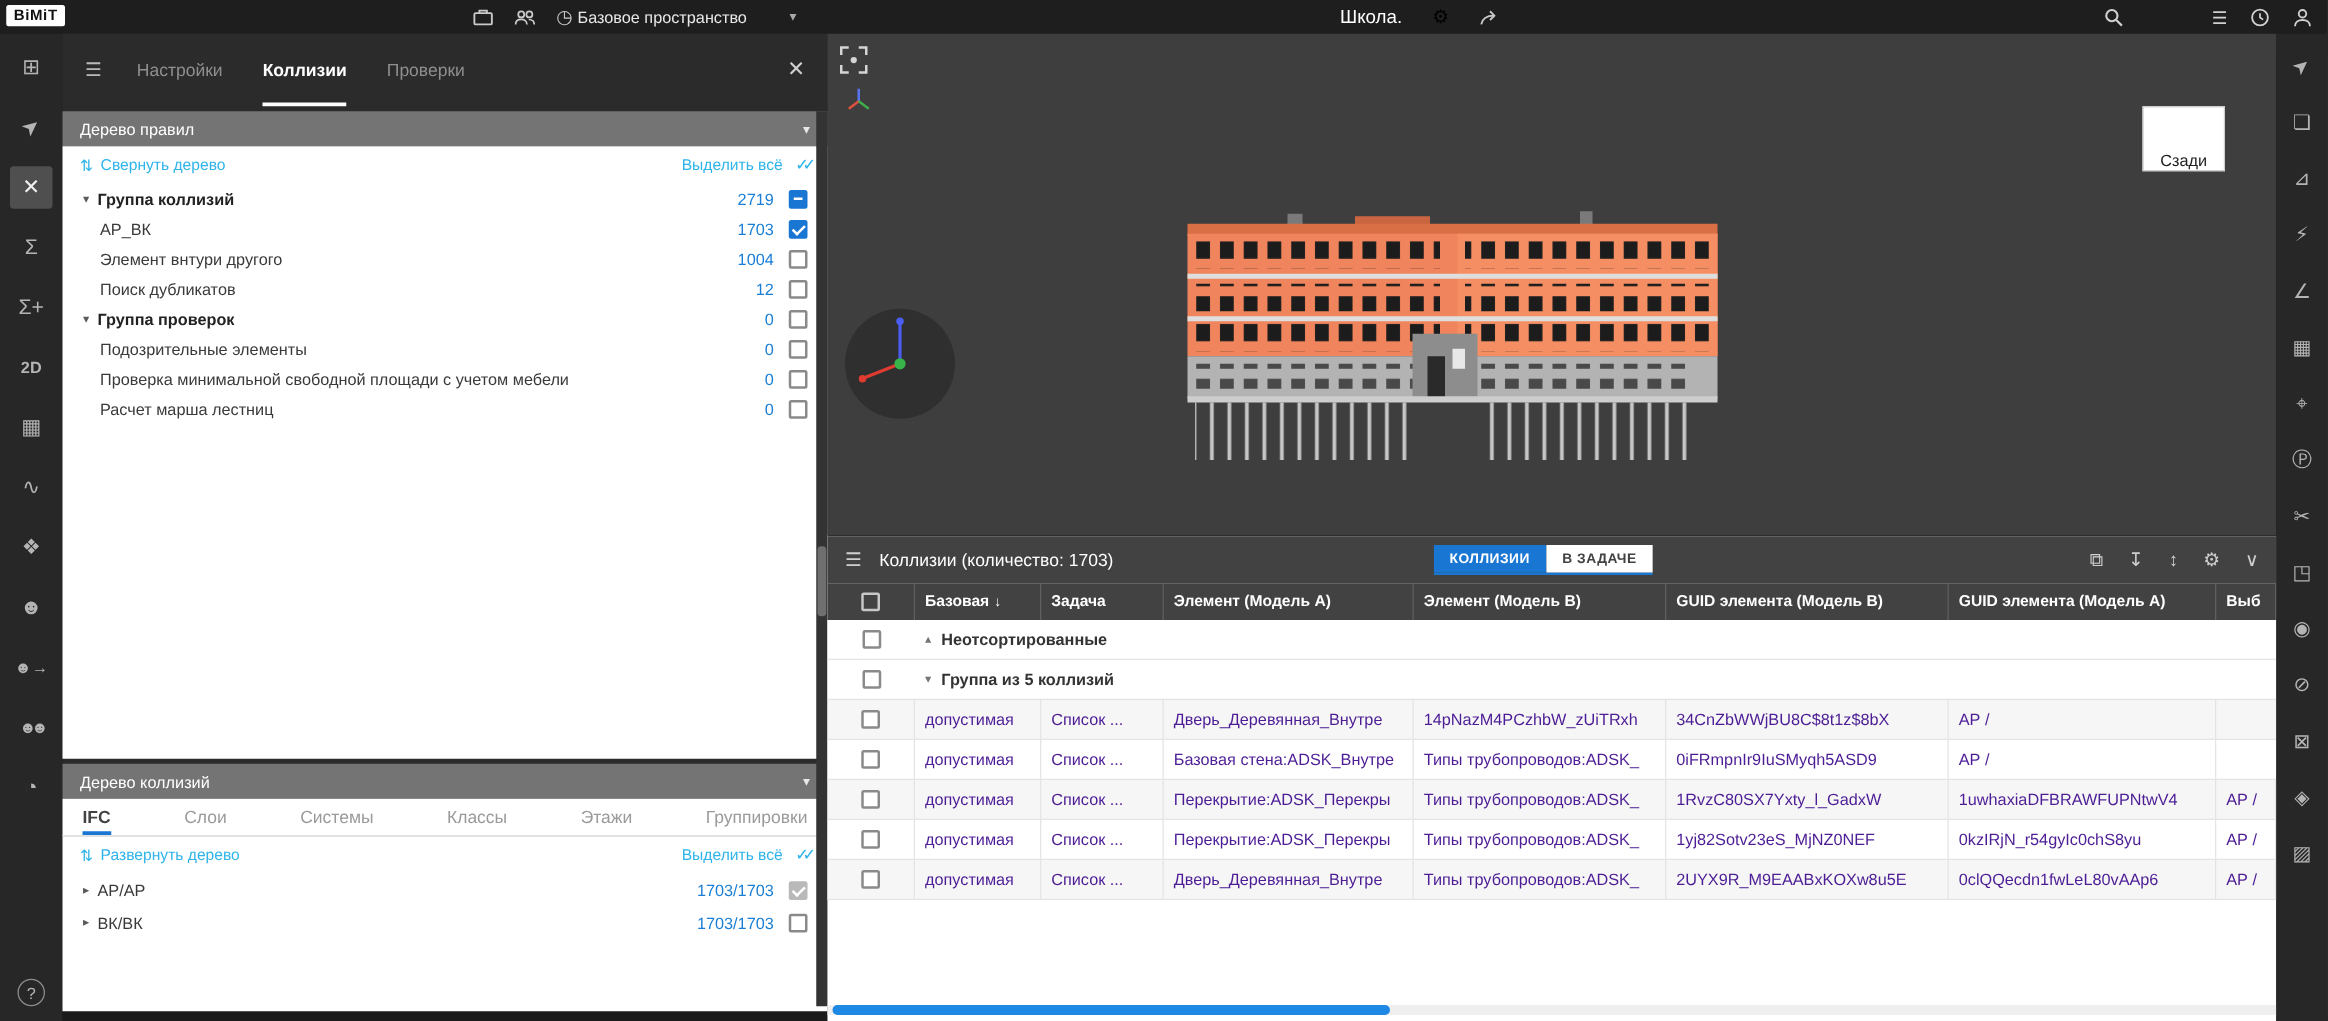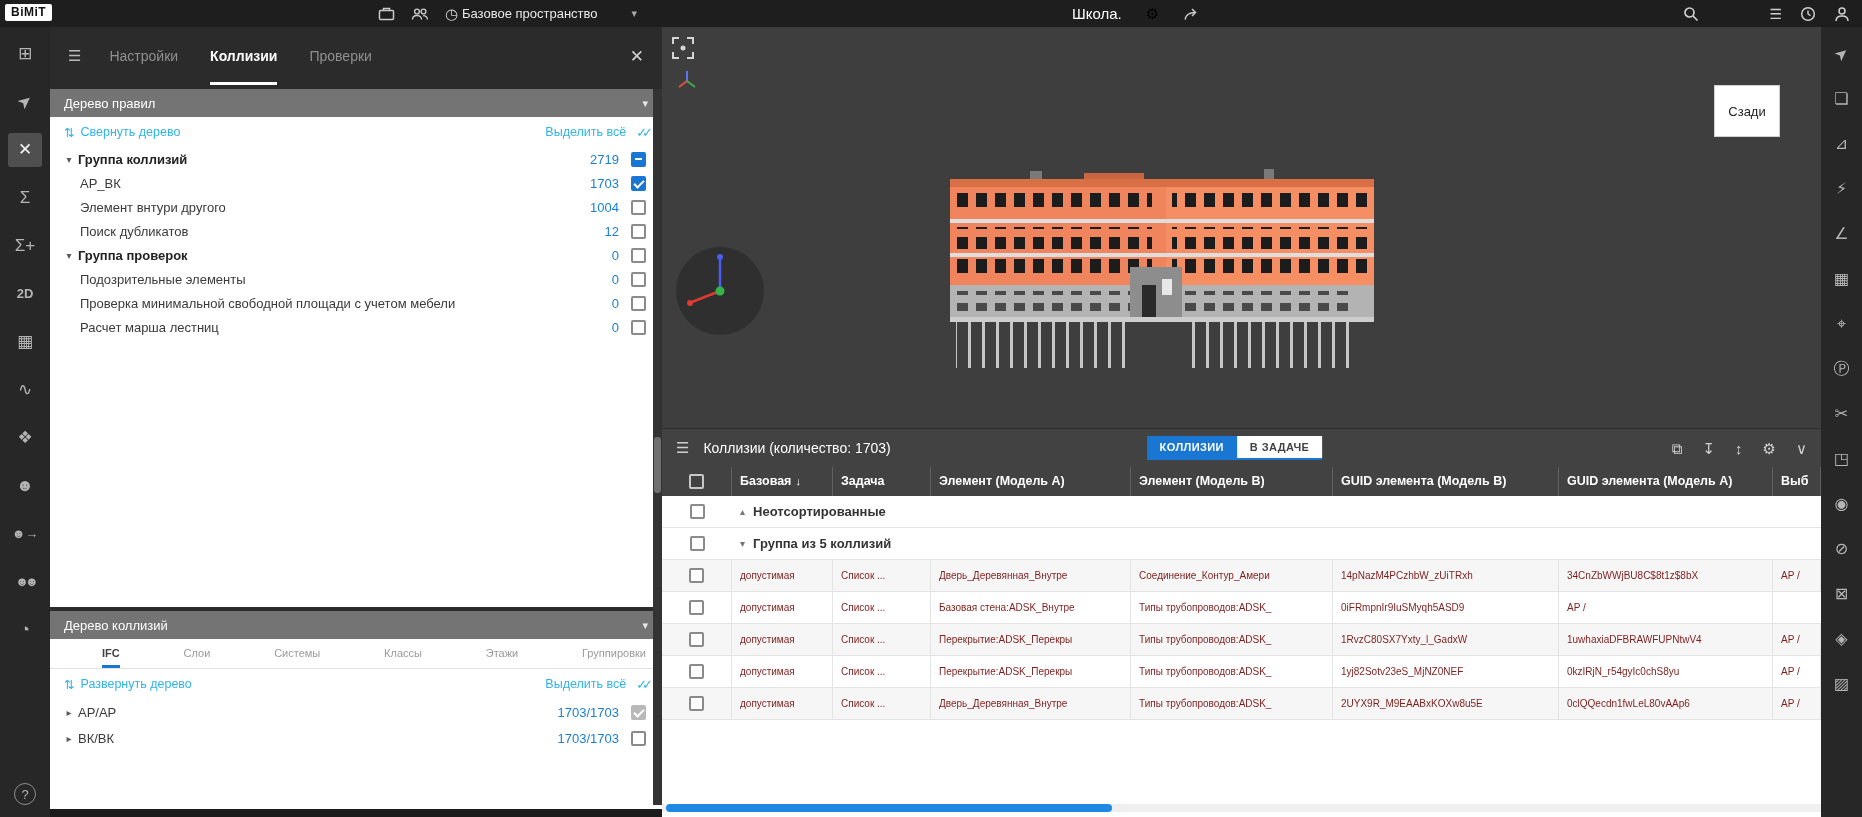--- a/index.html
+++ b/index.html
@@ -56,38 +56,38 @@
   .trow .cb { margin:0 16px 0 12px; }
 
   .cb { width:15px; height:15px; border:2px solid #8a8a8a; border-radius:2px; background:#fff; position:relative; flex:0 0 15px; cursor:pointer; display:inline-block; }
   .cb.checked, .cb.indet { background:#1976d2; border-color:#1976d2; }
   .cb.checked::after { content:""; position:absolute; left:3px; top:0px; width:4px; height:8px; border:solid #fff; border-width:0 2px 2px 0; transform:rotate(45deg); }
   .cb.indet::after { content:""; position:absolute; left:2px; top:4.5px; width:7px; height:2px; background:#fff; }
   .cb.checked.disabled { background:#b9b9b9; border-color:#b9b9b9; }
   .cb.dark { background:transparent; border-color:#c7c7c7; }
 
   .ctree-tabs { height:30px; background:#fff; display:flex; justify-content:space-between; align-items:stretch; padding:0 16px; border-bottom:1px solid #e2e2e2; }
-  .ctree-tab { font-size:11px; color:#9a9a9a; line-height:28px; border-bottom:3px solid transparent; cursor:pointer;margin-left:36px; }
+  .ctree-tab { font-size:14px; color:#9a9a9a; line-height:28px; border-bottom:3px solid transparent; cursor:pointer; }
   .ctree-tab.active { color:#424242; border-bottom-color:#1976d2; font-weight:700; }
   .ctree-body { height:140px; background:#fff; }
   .ctree-row { height:26px; display:flex; align-items:center; font-size:13px; color:#3a3a3a; }
   .ctree-row .arr { width:18px; text-align:center; font-size:10px; color:#5a5a5a; margin-left:10px; cursor:pointer; }
   .ctree-row .cnt { margin-left:auto; color:#1a7fd4; }
   .ctree-row .cb { margin:0 16px 0 12px; }
 
   .lp-scrollbar { position:absolute; right:0; top:62px; width:9px; height:716px; background:#333333; }
   .lp-scroll-thumb { position:absolute; left:1px; top:348px; width:7px; height:56px; background:#6f6f6f; border-radius:3px; }
 
   
   .viewport { position:absolute; left:662px; top:27px; width:1159px; height:790px; background:#3e3e3e; overflow:hidden; }
   .vp-focus { position:absolute; left:8px; top:8px; cursor:pointer; }
   .vp-gizmo { position:absolute; left:14px; top:42px; }
   .nav-sphere { position:absolute; left:12px; top:218px; cursor:grab; }
   .building { position:absolute; left:272px; top:140px; cursor:pointer; }
-  .viewcube { position:absolute; left:1052px; top:58px; width:66px; height:52px; background:#fff; border:1px solid #d0d0d0; color:#222; font-size:13px; display:flex; align-items:center; justify-content:center; cursor:pointer; }
+  .viewcube { position:absolute; left:1052px; top:58px; width:66px; height:52px; background:#fff; border:1px solid #d0d0d0; color:#222; font-size:13px; display:flex; align-items:flex-end; justify-content:center; cursor:pointer; }
 
   
   .bottom-panel { position:absolute; left:662px; top:428px; width:1159px; height:389px; background:#fff; border-top:1px solid #2d2d2d; }
   .bp-header { position:relative; height:38px; background:#424242; display:flex; align-items:center; padding:0 14px; }
   .bp-menu { color:#cfcfcf; font-size:15px; margin-right:14px; cursor:pointer; }
   .bp-title { color:#fff; font-size:14px; }
   .bp-modes { position:absolute; left:50%; top:50%; transform:translate(-54%,-50%); display:flex; border-bottom:2px solid #1976d2; }
   .bp-mode { font-size:11px; font-weight:700; letter-spacing:.4px; padding:5px 13px; border:none; cursor:pointer; font-family:inherit; }
   .bp-mode.blue { background:#1976d2; color:#fff; }
   .bp-mode.white { background:#fff; color:#424242; }
@@ -100,21 +100,21 @@
   .tbl-head .hc.cbcell { display:flex; align-items:center; justify-content:center; padding:0; }
   .sort-arrow { font-size:11px; margin-left:4px; }
 
   .grp-row { display:grid; grid-template-columns:70px 1fr; height:32px; background:#fff; border-bottom:1px solid #e4e4e4; align-items:center; }
   .grp-row .cbcell { display:flex; justify-content:center; }
   .grp-row .gtext { display:flex; align-items:center; gap:8px; font-size:13px; font-weight:700; color:#333; padding-left:8px; }
   .grp-row .garr { font-size:10px; color:#757575; cursor:pointer; }
 
   .d-row { display:grid; grid-template-columns:var(--tcols); height:32px; background:#fff; border-bottom:1px solid #e4e4e4; }
   .d-row.alt { background:#f6f6f6; }
-  .d-row .dc { line-height:31px; padding:0 8px; font-size:10px; color:#7f1d1d; border-right:1px solid #e4e4e4; white-space:nowrap; overflow:hidden; }
+  .d-row .dc { line-height:31px; padding:0 8px; font-size:13px; color:#4c1d95; border-right:1px solid #e4e4e4; white-space:nowrap; overflow:hidden; }
   .d-row .dc.cbcell { display:flex; align-items:center; justify-content:center; padding:0; }
 
   .hscroll-track { position:absolute; left:0; bottom:5px; width:100%; height:8px; background:#efefef; }
   .hscroll-thumb { position:absolute; left:4px; bottom:5px; width:446px; height:8px; background:#1e88e5; border-radius:4px; cursor:grab; }
 
   
   .right-toolbar { position:absolute; left:1821px; top:27px; width:41px; height:790px; background:#272727; display:flex; flex-direction:column; align-items:center; padding-top:12px; }
   .rt-btn { width:30px; height:30px; margin-bottom:15px; border:none; background:none; color:#b4b4b4; font-size:16px; line-height:30px; text-align:center; border-radius:3px; cursor:pointer; font-family:inherit; }
   .rt-btn .rot { display:inline-block; transform:rotate(-40deg); }
 
@@ -432,21 +432,20 @@
     </div>
   </div>
 
   <div class="d-row alt">
     <div class="dc cbcell">
         <span class="cb"></span>
       </div>
     <div class="dc">допустимая</div>
     <div class="dc">Список ...</div>
     <div class="dc">Дверь_Деревянная_Внутре</div>
-    <div class="dc">Соединение_Контур_Амери</div>
     <div class="dc">14pNazM4PCzhbW_zUiTRxh</div>
     <div class="dc">34CnZbWWjBU8C$8t1z$8bX</div>
     <div class="dc">АР /</div>
   </div>
 
   <div class="d-row">
     <div class="dc cbcell">
         <span class="cb"></span>
       </div>
     <div class="dc">допустимая</div>

